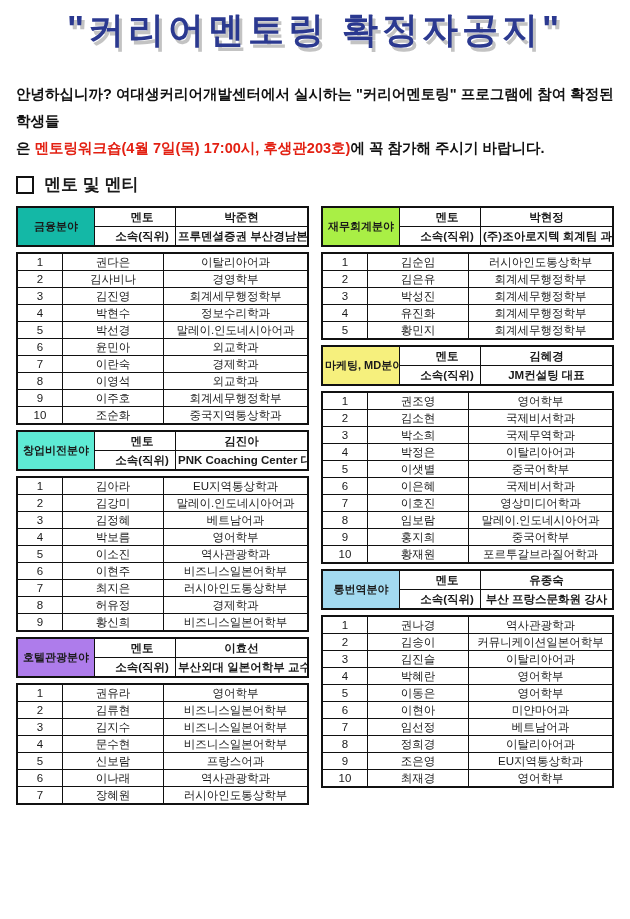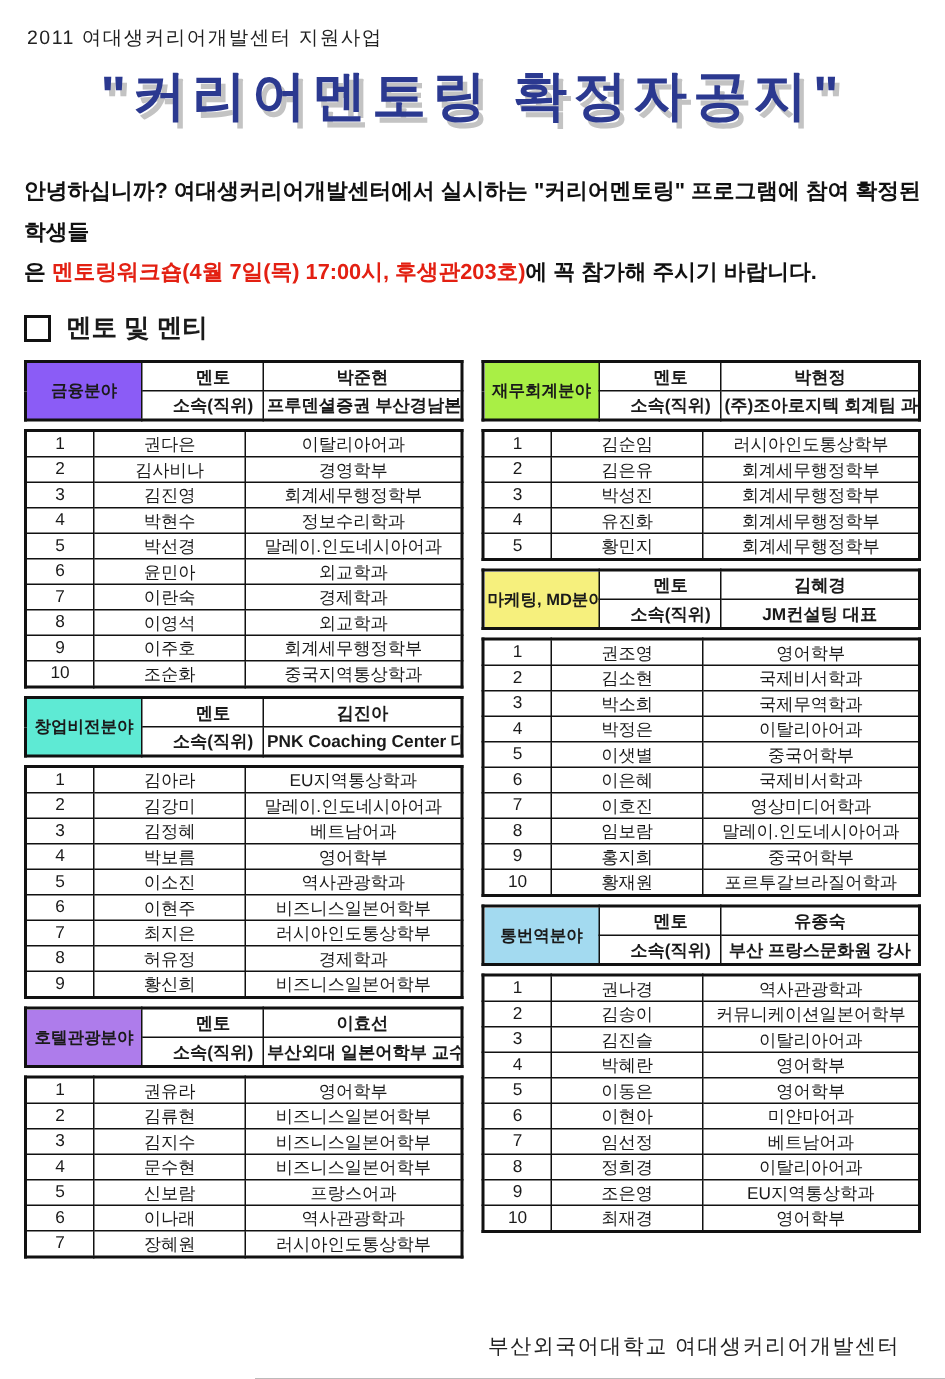--- a/index.html
+++ b/index.html
@@ -86,41 +86,40 @@
     font-size:14px;
     letter-spacing:1px;
     color:#222;
   }
 </style>
 </head>
 <body>
 
 <div class="page">
 
-  <div class="top-label">2011 여대생커리어개발센터 지원사업</div>
 
   <div class="title-navy">"커리어멘토링 확정자공지"</div>
 
   <div class="intro">
     <div><span>안녕하십니까? 여대생커리어개발센터에서 실시하는 "커리어멘토링" 프로그램에 참여 확정된 학생들</span></div>
     <div><span>은 </span><span class="red">멘토링워크숍(4월 7일(목) 17:00시, 후생관203호)</span><span>에 꼭 참가해 주시기 바랍니다.</span></div>
   </div>
 
   <div class="section-head">
     <span class="checkbox"></span>
     <span>멘토 및 멘티</span>
   </div>
 
   <div class="columns">
     <div class="col" id="col-left">
   <div class="tblock">
     <table class="head">
       <tbody>
         <tr>
-          <td class="cat" rowspan="2" style="background: #8b5cf6;">금융분야</td>
+          <td class="cat" rowspan="2" style="background: #14b8a6;">금융분야</td>
           <td class="lbl mentor-lbl">멘토</td>
           <td class="val mentor-name">박준현</td>
         </tr>
         <tr>
           <td class="lbl aff-lbl">소속(직위)</td>
           <td class="val aff-val">프루덴셜증권 부산경남본부장</td>
         </tr>
       </tbody>
     </table>
     <table class="body">
@@ -480,15 +479,14 @@
                 <td class="no">10</td>
                 <td class="nm">최재경</td>
                 <td class="mj">영어학부</td>
               </tr>
             </tbody>
     </table>
   </div>
 </div>
   </div>
 
-  <div class="footer">부산외국어대학교 여대생커리어개발센터</div>
 
 </div>
 
 </body></html>

